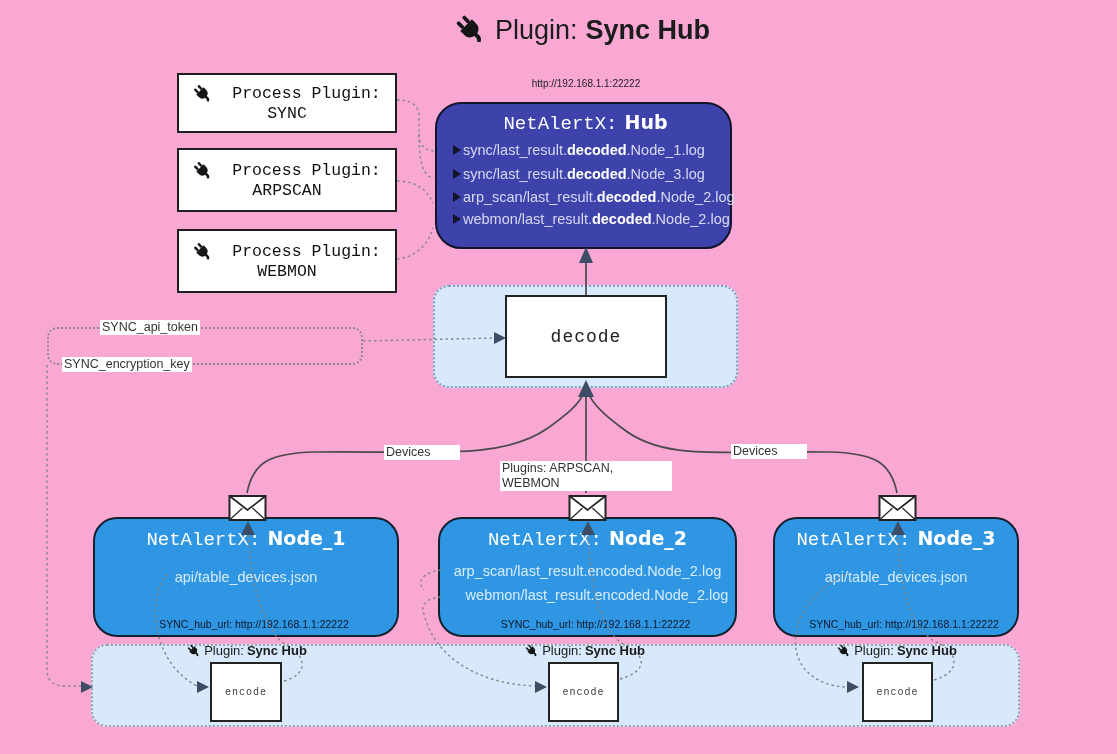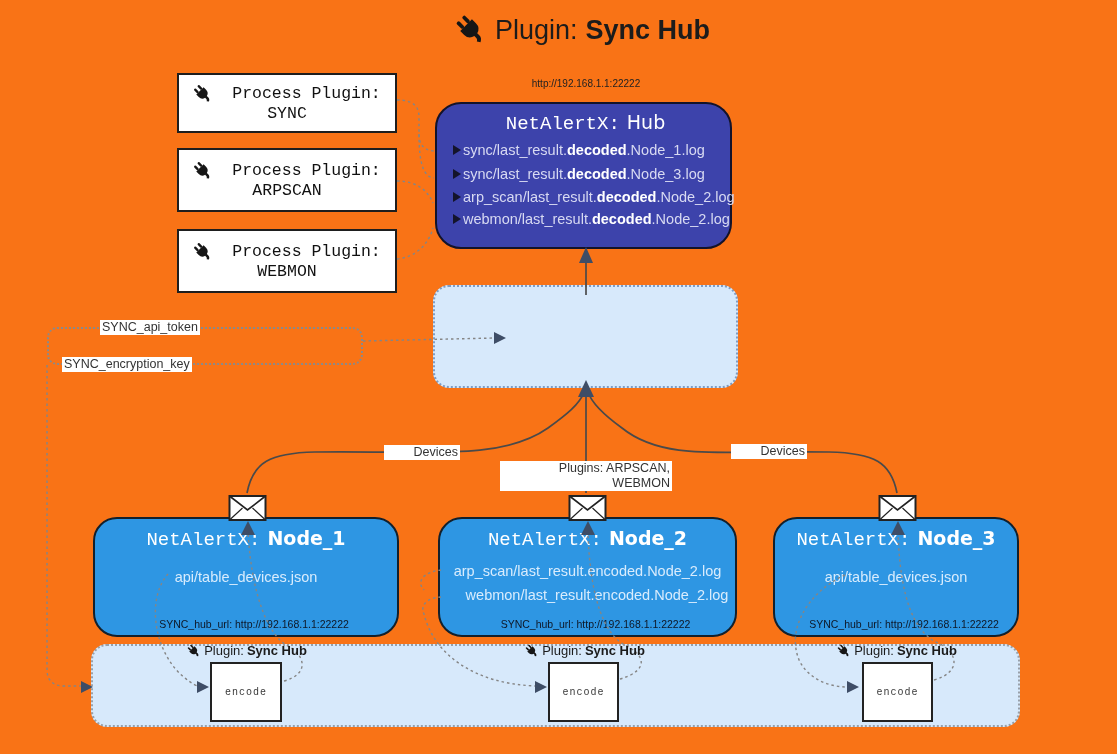--- a/index.html
+++ b/index.html
@@ -1,54 +1,54 @@
 <!DOCTYPE html>
 <html><head>
 <meta charset="utf-8">
 <style>
   html,body{margin:0;padding:0;background:#fff;}
-  #canvas{position:relative;width:1117px;height:754px;background:#f97316;overflow:hidden;
+  #canvas{position:relative;width:1117px;height:754px;background:#f9a8d4;overflow:hidden;
           font-family:"Liberation Sans",sans-serif;}
   .abs{position:absolute;box-sizing:border-box;}
   
   #title-bar{left:0;top:14px;width:1117px;display:flex;justify-content:center;align-items:center;
              gap:8px;transform:translateX(24px);}
   #title-bar .t-prefix{font-size:27px;color:#1c1c1c;}
   #title-bar .t-name{font-size:27px;font-weight:700;color:#1c1c1c;}
   
   .pbox{background:#fff;border:2px solid #1e1e1e;font-family:"Liberation Mono","DejaVu Sans Mono",monospace;
         color:#111;display:flex;flex-direction:column;justify-content:center;align-items:center;z-index:4;}
   .pbox .l1{display:flex;align-items:center;gap:19px;font-size:16.5px;}
   .pbox .l2{font-size:16.5px;margin-top:0;text-align:right;}
   .hub{left:435px;top:102px;width:297px;height:147px;background:#3d43ab;border:2px solid #13132a;
        border-radius:26px;z-index:4;padding:7px 0 0 4px;}
   .hub-title{display:flex;justify-content:center;align-items:baseline;gap:7px;margin-bottom:3px;}
   .hub-title .mono{font-family:"Liberation Mono","DejaVu Sans Mono",monospace;font-size:19px;color:#fff;}
-  .hub-title .bold{font-family:"DejaVu Sans","Liberation Sans",sans-serif;font-size:19px;font-weight:400;color:#fff;}
+  .hub-title .bold{font-family:"DejaVu Sans","Liberation Sans",sans-serif;font-size:19px;font-weight:700;color:#fff;}
   .log-row{display:flex;align-items:center;font-size:14.5px;color:#d8daf2;line-height:24px;white-space:nowrap;padding-left:12px;}
   .log-row.tight{line-height:22px;}
   .log-row b{color:#ffffff;}
   .tri-right{width:0;height:0;border-top:5px solid transparent;border-bottom:5px solid transparent;
              border-left:8px solid #14142b;margin-right:2px;flex:0 0 auto;}
   .node{background:#2e96e3;border:2px solid #13202c;border-radius:24px;color:#fff;z-index:4;
         text-align:center;padding-top:8px;}
   .node-title{display:flex;justify-content:center;align-items:baseline;gap:7px;}
   .node-title .mono{font-family:"Liberation Mono","DejaVu Sans Mono",monospace;font-size:19px;color:#fff;}
   .node-title .bold{font-family:"DejaVu Sans","Liberation Sans",sans-serif;font-size:19px;font-weight:700;color:#fff;}
   .node-file{font-size:14.5px;color:#d9ecfd;}
   .node-url{position:absolute;bottom:5px;left:8px;width:100%;text-align:center;font-size:10.5px;color:#0e1726;}
   .panel{background:#d7e9fb;z-index:2;}
   #decode-panel{left:433px;top:285px;width:305px;height:103px;border:2px dotted #7e9cc4;border-radius:16px;}
   #bottom-panel{left:91px;top:644px;width:929px;height:83px;border:2px dotted #98a0a9;border-radius:16px;}
   .iobox{background:#fff;border:2px solid #222;display:flex;justify-content:center;align-items:center;
          font-family:"Liberation Mono","DejaVu Sans Mono",monospace;color:#222;z-index:5;}
   #decode-box{left:505px;top:295px;width:162px;height:83px;font-size:18px;letter-spacing:1px;}
   .encode-box{width:72px;height:60px;font-size:10px;letter-spacing:1px;color:#3a3a3a;}
   #bracket{left:47px;top:327px;width:316px;height:38px;border:2px dotted #8a8a8a;border-radius:10px;z-index:3;}
-  .edge-label{z-index:15;background:#fff;font-size:12.5px;color:#333;text-align:right;padding:0 2px;line-height:15px;}
+  .edge-label{z-index:15;background:#fff;font-size:12.5px;color:#333;text-align:left;padding:0 2px;line-height:15px;}
   .enc-label{z-index:15;display:flex;justify-content:center;align-items:center;gap:3px;
              font-size:13px;color:#1b1b1b;}
   .enc-label b{font-weight:700;}
   #hub-url{left:486px;top:78px;width:200px;text-align:center;font-size:10px;color:#222;z-index:15;}
   .envelope{width:39px;height:26px;z-index:12;}
   svg.edges{position:absolute;left:0;top:0;z-index:10;pointer-events:none;}
   .plug{fill:#161616;}
 </style>
 </head>
 <body>
@@ -173,20 +173,21 @@
             <rect x="13.6" y="0.5" width="2.8" height="6.5" rx="1.2"></rect>
             <path d="M5.8,6.8 h12.4 v4.2 a6.2,6.2 0 0 1 -4.6,6 l0,2.2 c0,2.2 -1.2,3.4 -3,4.3 l-1.6,-2.3 c1.2,-0.7 1.6,-1.3 1.6,-2.2 l0,-2 a6.2,6.2 0 0 1 -4.8,-6 z"></path>
           </g>
         </svg>
       <span>Process Plugin:</span>
     </div>
     <div class="l2">WEBMON</div>
   </div>
 
   <div class="abs panel" id="decode-panel"></div>
+  <div class="abs iobox" id="decode-box">decode</div>
 
   <div class="abs" id="bracket"></div>
   <div class="abs edge-label" style="left:100px;top:320px;">SYNC_api_token</div>
   <div class="abs edge-label" style="left:62px;top:357px;">SYNC_encryption_key</div>
 
   <div class="abs edge-label" style="left:384px;top:445px;width:76px;">Devices</div>
   <div class="abs edge-label" style="left:731px;top:444px;width:76px;">Devices</div>
   <div class="abs edge-label" style="left:500px;top:461px;width:172px;">Plugins: ARPSCAN, WEBMON</div>
 
   <div class="abs envelope" style="left:228px;top:495px;">

